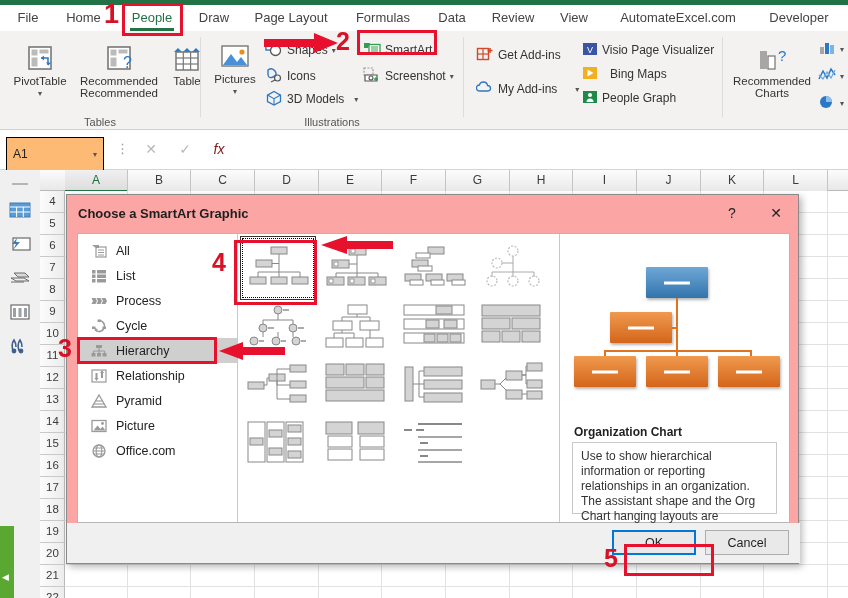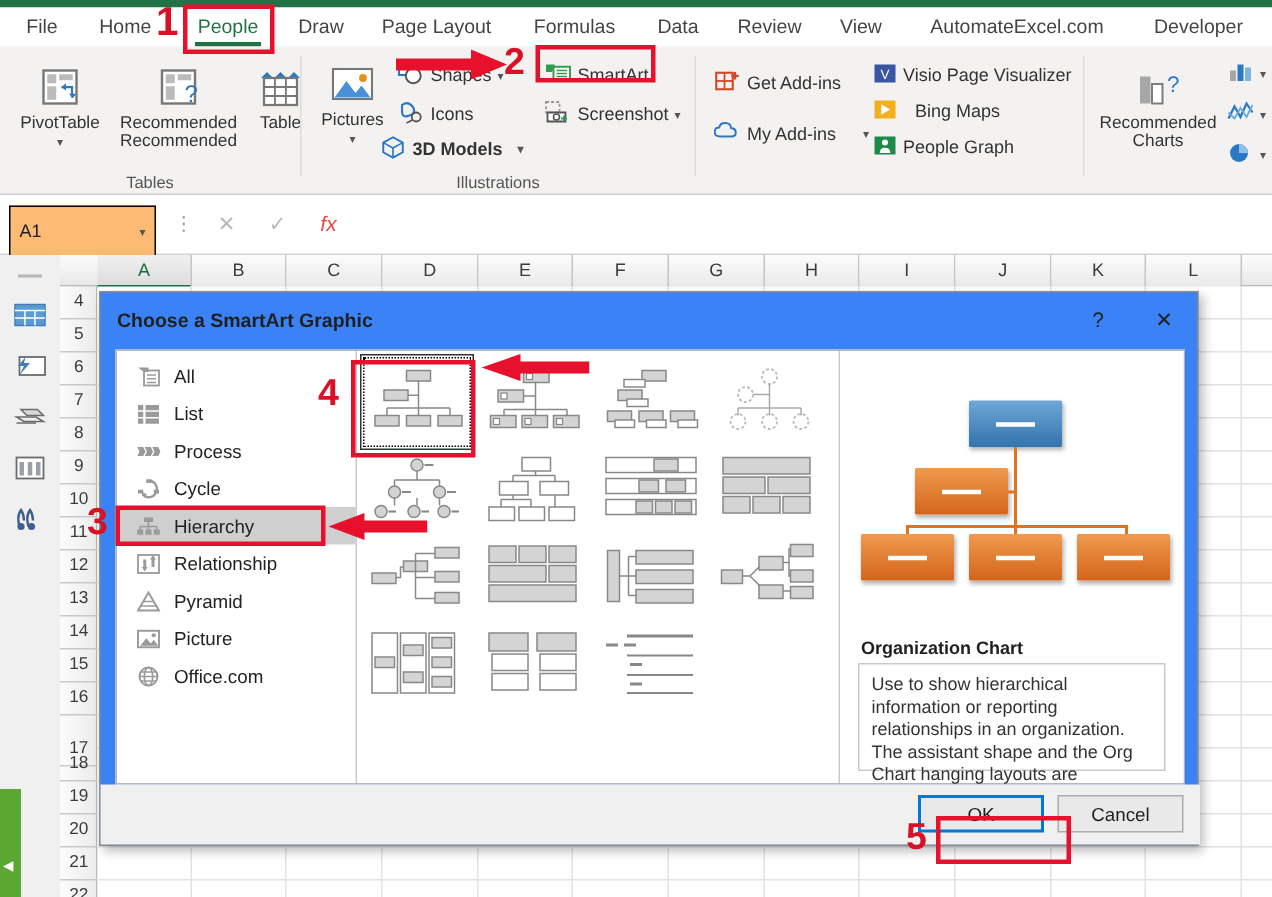--- a/index.html
+++ b/index.html
@@ -64,21 +64,21 @@
       border-left:9px solid transparent;border-bottom:9px solid #a6a6a6;}
   .rowhdr{position:absolute;left:40px;top:21px;width:25px;height:407px;
       background:linear-gradient(to right,#fcfcfc,#ececec);border-right:1px solid #b9b9b9;}
   .rowcell{position:absolute;left:0;width:25px;height:22px;line-height:21px;text-align:center;
       font-size:11.5px;color:#3b3b3b;border-bottom:1px solid #c9c9c9;}
   .gridarea{position:absolute;left:65px;top:21px;width:783px;height:407px;background:#fff;}
   .gl-v{position:absolute;top:0;width:1px;height:407px;background:#e2e2e2;}
   .gl-h{position:absolute;left:0;width:783px;height:1px;background:#e2e2e2;}
 
   
-  .dialog{position:absolute;left:66px;top:194px;width:733px;height:370px;background:#3b82f6;
+  .dialog{position:absolute;left:66px;top:194px;width:733px;height:370px;background:#fca5a5;
       border:1px solid #8a8a8a;box-shadow:3px 3px 7px rgba(0,0,0,.28);}
   .dlg-title{position:absolute;left:11px;top:11px;font-size:13px;color:#1f1f1f;font-weight:bold;}
   .dlg-btn{position:absolute;top:6px;width:30px;height:24px;display:flex;align-items:center;
       justify-content:center;font-size:14px;color:#222;}
   .dlg-body{position:absolute;left:10px;top:38px;width:713px;height:290px;
       border:1px solid #b6b6b6;background:#ffffff;display:flex;}
   .cats{width:160px;height:100%;border-right:1px solid #c9c9c9;padding-top:4px;background:#fff;}
   .cat{height:25px;display:flex;align-items:center;gap:9px;padding-left:13px;font-size:12.5px;color:#222;}
   .cat.sel{background:#cfcfcf;}
   .gallery{width:322px;height:100%;border-right:1px solid #c9c9c9;position:relative;
@@ -232,21 +232,21 @@
         <span>
           <svg width="18" height="16" viewBox="0 0 18 16">
             <path d="M3 3 q4 -3 7 1 q3 4 -2 6 q-5 2 -5 -3 z" fill="none" stroke="#2b78c4" stroke-width="1.4"></path>
             <circle cx="12.5" cy="11" r="3" fill="none" stroke="#555" stroke-width="1.2"></circle>
             <path d="M10 13 l-4 2" stroke="#555" stroke-width="1.2"></path>
           </svg>
         </span>
         <span>Icons</span>
       </div>
 
-      <div class="smallbtn" style="left:52px;top:58px;font-weight:bold;">
+      <div class="smallbtn" style="left:64px;top:58px;">
         <span>
           <svg width="18" height="16" viewBox="0 0 18 16">
             <path d="M9 1.5 l6.5 3.6 l0 6.4 l-6.5 3.6 l-6.5 -3.6 l0 -6.4 z" fill="none" stroke="#2b78c4" stroke-width="1.3"></path>
             <path d="M2.5 5.1 l6.5 3.6 l6.5 -3.6 M9 8.7 l0 6.4" stroke="#2b78c4" stroke-width="1.1" fill="none"></path>
           </svg>
         </span>
         <span>3D Models</span>
         <span class="chev" style="margin-left:6px;">▾</span>
       </div>
 
@@ -386,21 +386,21 @@
   </div>
 
   <div class="fbar">
     <div class="namebox">
       <span>A1</span>
       <span class="nbchev">▾</span>
     </div>
     <div class="fbdots">⋮</div>
     <div class="fbicon" style="left:138px;">✕</div>
     <div class="fbicon" style="left:172px;">✓</div>
-    <div class="fbicon" style="left:206px;font-style:italic;color:#ef4444;">
+    <div class="fbicon" style="left:206px;font-style:italic;color:#7f1d1d;">
       <span>fx</span>
     </div>
     <div class="fbinput">
       <span></span>
     </div>
   </div>
 
   <div class="sheet">
 
     <div class="sidebar">
@@ -487,21 +487,21 @@
       <div class="rowcell" style="top:66px;"><span>7</span></div>
       <div class="rowcell" style="top:88px;"><span>8</span></div>
       <div class="rowcell" style="top:110px;"><span>9</span></div>
       <div class="rowcell" style="top:132px;"><span>10</span></div>
       <div class="rowcell" style="top:154px;"><span>11</span></div>
       <div class="rowcell" style="top:176px;"><span>12</span></div>
       <div class="rowcell" style="top:198px;"><span>13</span></div>
       <div class="rowcell" style="top:220px;"><span>14</span></div>
       <div class="rowcell" style="top:242px;"><span>15</span></div>
       <div class="rowcell" style="top:264px;"><span>16</span></div>
-      <div class="rowcell" style="top:298px;"><span>17</span></div>
+      <div class="rowcell" style="top:286px;"><span>17</span></div>
       <div class="rowcell" style="top:308px;"><span>18</span></div>
       <div class="rowcell" style="top:330px;"><span>19</span></div>
       <div class="rowcell" style="top:352px;"><span>20</span></div>
       <div class="rowcell" style="top:374px;"><span>21</span></div>
       <div class="rowcell" style="top:396px;"><span>22</span></div>
 
     </div>
 
     <div class="gridarea">
       <div class="gl-v" style="left:62px;"></div>

